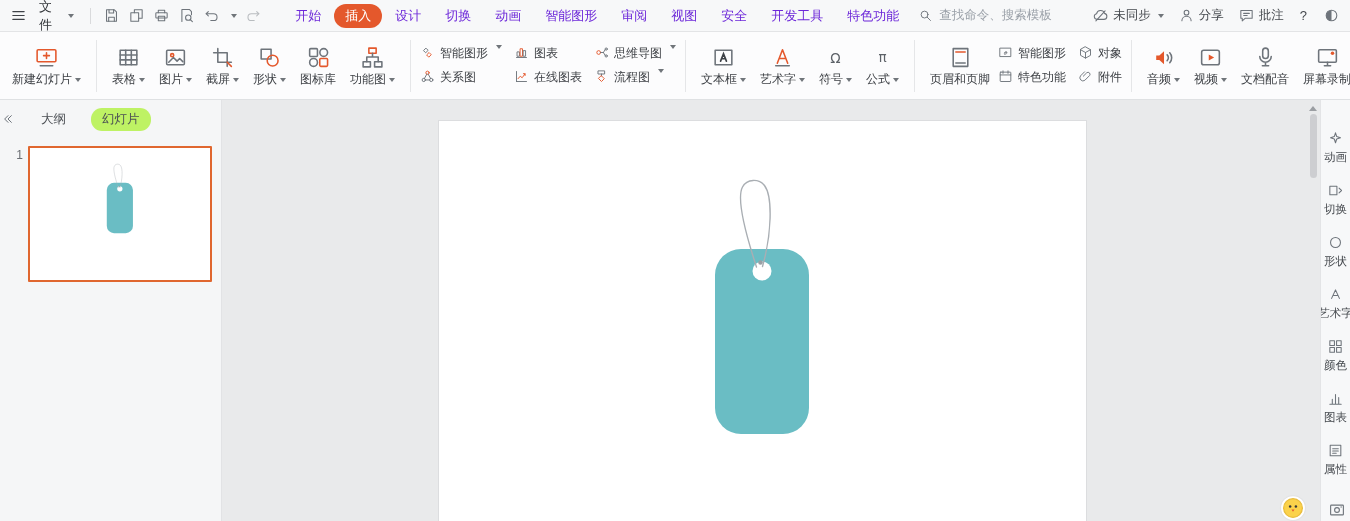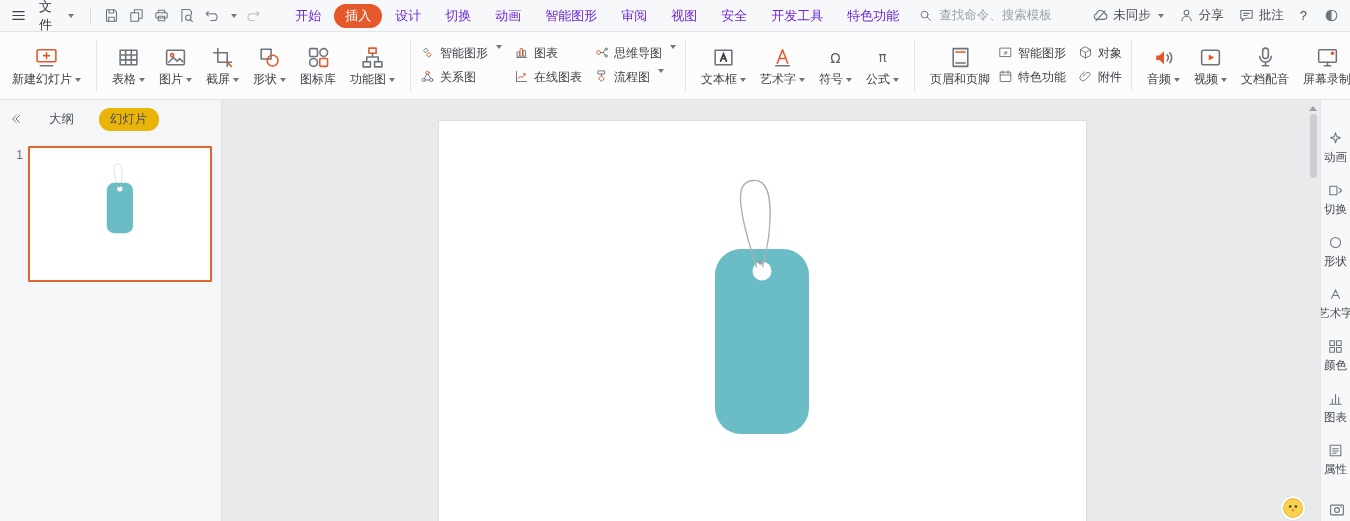--- a/index.html
+++ b/index.html
@@ -43,25 +43,25 @@
 svg .g{stroke:#6e747b;fill:none;stroke-width:1.5;stroke-linecap:round;stroke-linejoin:round}
 svg .o{stroke:var(--accent,#e4582c);fill:none;stroke-width:1.5;stroke-linecap:round;stroke-linejoin:round}
 svg .d{stroke:#3e4247;fill:none;stroke-width:1.6;stroke-linecap:round}
 svg .fg{fill:#6e747b;stroke:none}
 svg .fo{fill:var(--accent,#e4582c);stroke:none}
 svg .tt{fill:#5d6268;stroke:none;font-family:"DejaVu Sans",sans-serif;font-size:13px;text-anchor:middle}
 
 
 .main{flex:1;display:flex;min-height:0}
 .leftpanel{width:222px;background:#f5f6f7;border-right:1px solid #e2e3e5;flex:none;display:flex;flex-direction:column}
-.lp-tabs{display:flex;align-items:center;height:38px;padding:0 8px;gap:14px}
+.lp-tabs{display:flex;align-items:center;height:38px;padding:0 0;gap:14px}
 .lp-collapse{width:16px;height:16px;flex:none}
 .lp-collapse svg{width:100%;height:100%}
 .lp-tab{font-size:12.5px;color:#4b4f54;padding:3px 11px;border-radius:11px;cursor:default}
-.lp-tab.pill{background:#eab308}
+.lp-tab.pill{background:#bef264}
 .thumbrow{display:flex;padding:8px 6px 0 6px}
 .thumbnum{width:22px;text-align:right;font-size:12px;color:#6a6e73;padding-top:2px;padding-right:5px}
 .thumb{width:184px;height:136px;background:#fff;border:2px solid var(--thumb_border,#e0672f);border-radius:1px;cursor:default}
 .thumb svg{width:100%;height:100%;display:block}
 
 .canvas{flex:1;position:relative;background:#e9eaeb;min-width:0;overflow:hidden}
 .slide{position:absolute;left:217px;top:21px;width:647px;height:485px;background:#fff;box-shadow:0 0 0 1px #dcdddf}
 .slidesvg{width:647px;height:485px;display:block}
 .tag{fill:var(--teal,#6abdc4)}
 .hole{fill:#fff}

